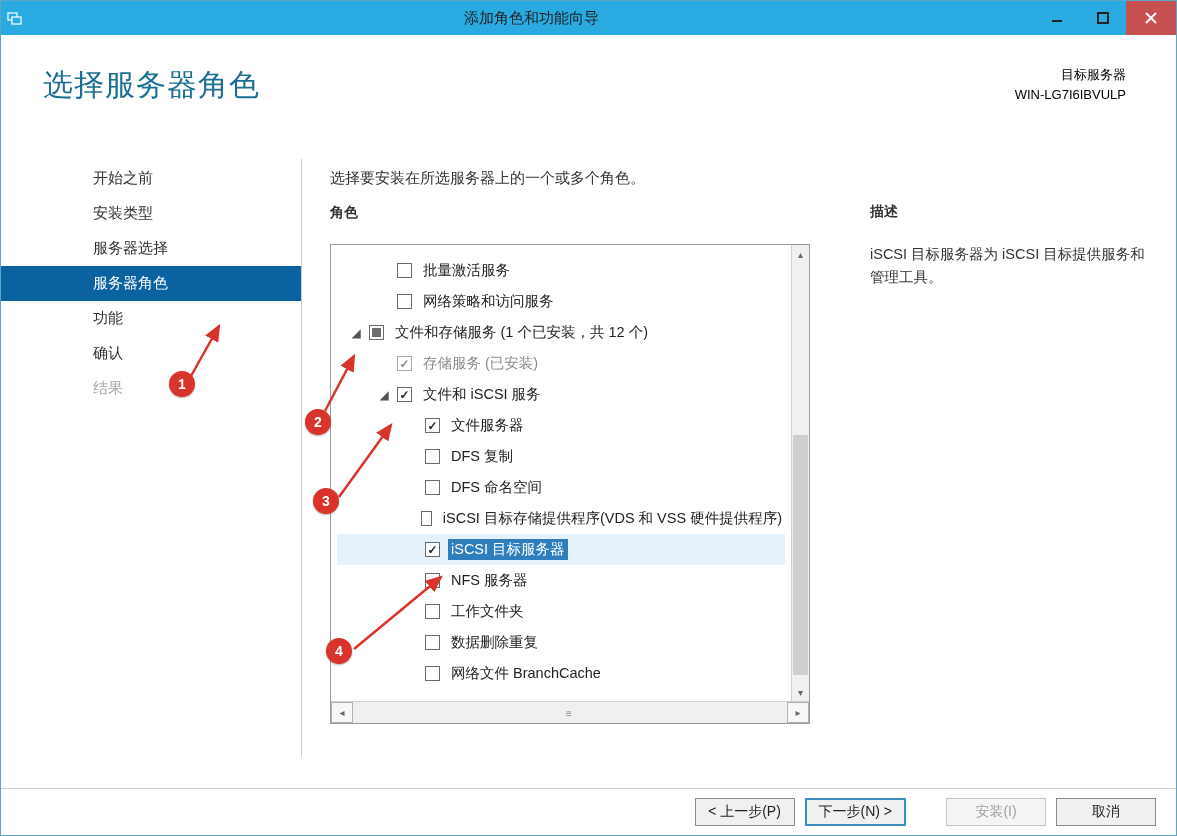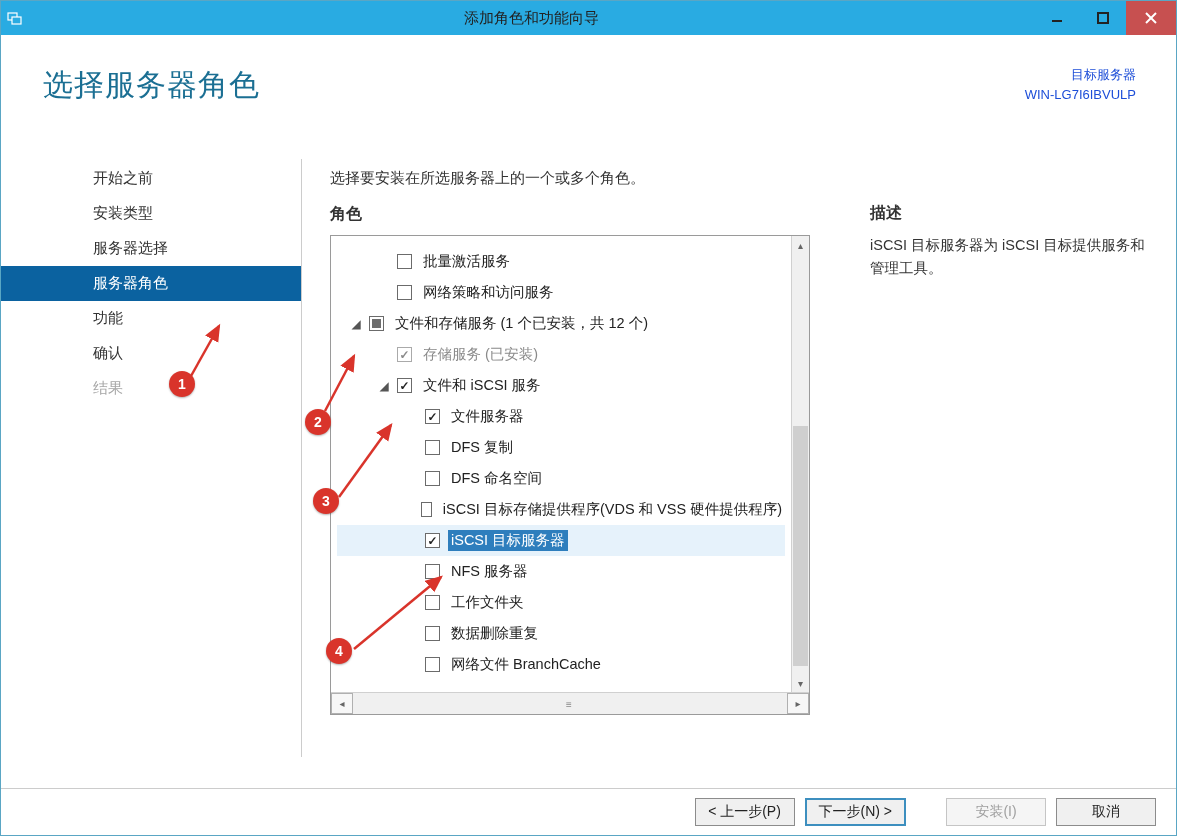--- a/index.html
+++ b/index.html
@@ -10,39 +10,39 @@
   .titlebar { height:34px; background:#29abe2; display:flex; align-items:center; position:relative; }
   .titlebar .sysicon { width:28px; display:flex; align-items:center; justify-content:center; color:#fff; }
   .titlebar .title { flex:1; text-align:center; color:#222; font-size:15px; }
   .win-controls { display:flex; height:100%; }
   .win-btn { height:100%; display:flex; align-items:center; justify-content:center; }
   .win-btn.min, .win-btn.max { width:46px; background:#29abe2; }
   .win-btn.close { width:50px; background:#c75050; }
   .win-btn svg { display:block; }
 
   
-  .header { padding:30px 40px 8px 42px; display:flex; justify-content:space-between; align-items:flex-start; }
+  .header { padding:30px 50px 8px 42px; display:flex; justify-content:space-between; align-items:flex-start; }
   .header h1 { margin:0; font-weight:300; font-size:30px; color:#1b6f93; letter-spacing:1px; }
-  .target { text-align:right; font-size:13px; color:#1d4ed8; line-height:1.5; }
+  .target { text-align:right; font-size:13px; color:#000000; line-height:1.5; }
 
   
   .body { position:absolute; top:150px; bottom:70px; left:0; right:0; display:flex; }
 
   .left-nav { width:300px; padding-top:10px; }
   .nav-item { padding:8px 0 8px 92px; font-size:15px; color:#333; cursor:pointer; }
   .nav-item.active { background:#0b62a0; color:#fff; }
   .nav-item.disabled { color:#a6a6a6; cursor:default; }
 
   .divider-v { width:1px; background:#ccc; margin-top:8px; margin-bottom:8px; }
 
   .main { flex:1; padding:0 18px 0 28px; display:flex; gap:40px; }
   .main .instruction { font-size:15px; color:#333; margin:18px 0 16px 0; }
   .roles-col { width:500px; }
   .desc-col { flex:1; padding-top:52px; }
-  .section-title { font-weight:bold; font-size:16px; margin-bottom:10px; }
+  .section-title { font-weight:bold; font-size:14px; margin-bottom:22px; }
 
   
   .tree-wrap { position:relative; width:480px; height:480px; border:1px solid #9a9a9a; background:#fff; }
   .tree-scroll-v { position:absolute; top:0; right:0; bottom:22px; width:18px; background:#f0f0f0; border-left:1px solid #d0d0d0; }
   .tree-scroll-v .thumb { position:absolute; left:1px; right:1px; top:190px; height:240px; background:#cfcfcf; }
   .tree-scroll-v .arrow { position:absolute; left:0; right:0; height:18px; display:flex; align-items:center; justify-content:center; color:#666; font-size:10px; }
   .tree-scroll-v .arrow.up { top:0; }
   .tree-scroll-v .arrow.down { bottom:0; }
   .tree-scroll-h { position:absolute; left:0; right:0; bottom:0; height:22px; background:#f0f0f0; border-top:1px solid #d0d0d0; display:flex; align-items:center; }
   .tree-scroll-h .hbtn { width:22px; height:100%; display:flex; align-items:center; justify-content:center; color:#666; border:1px solid #b0b0b0; background:#f7f7f7; font-size:10px; }

